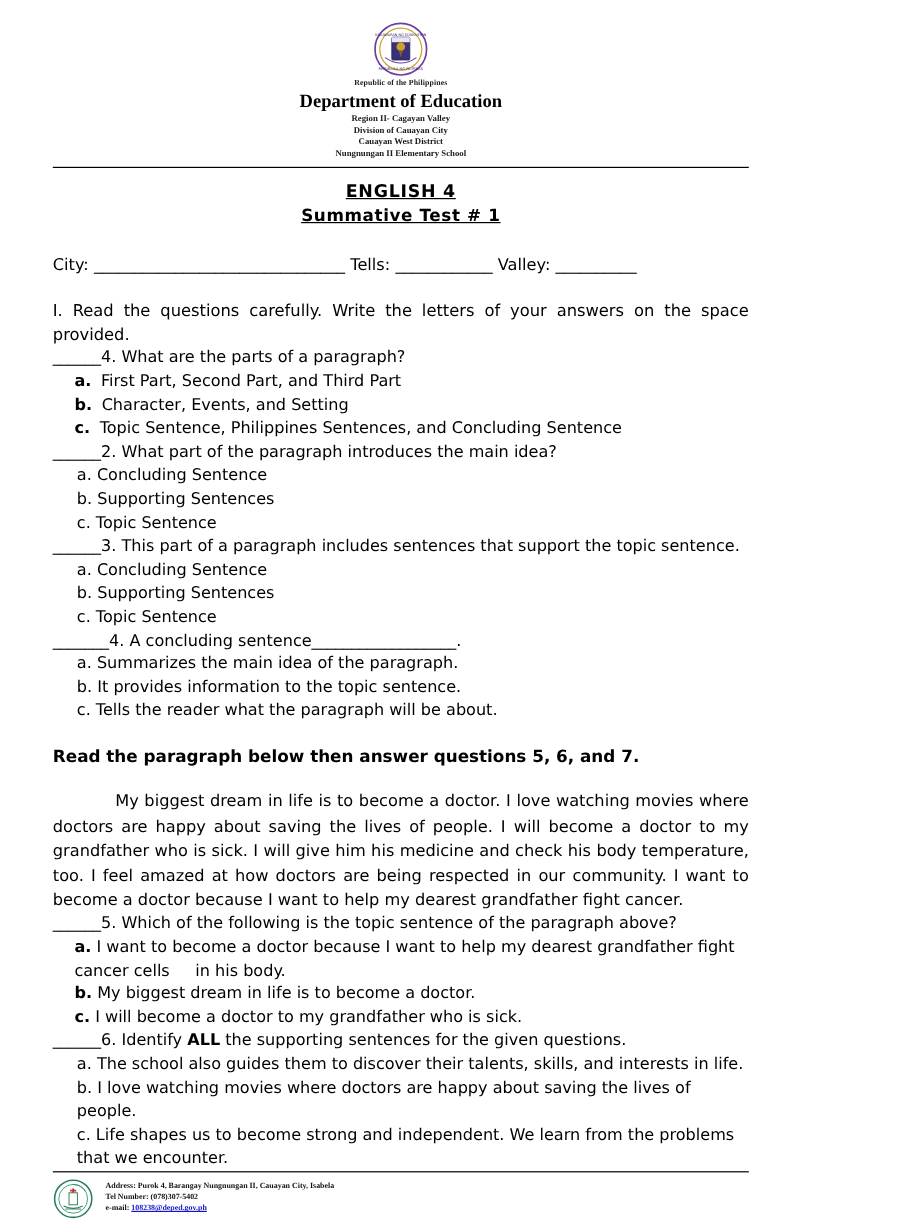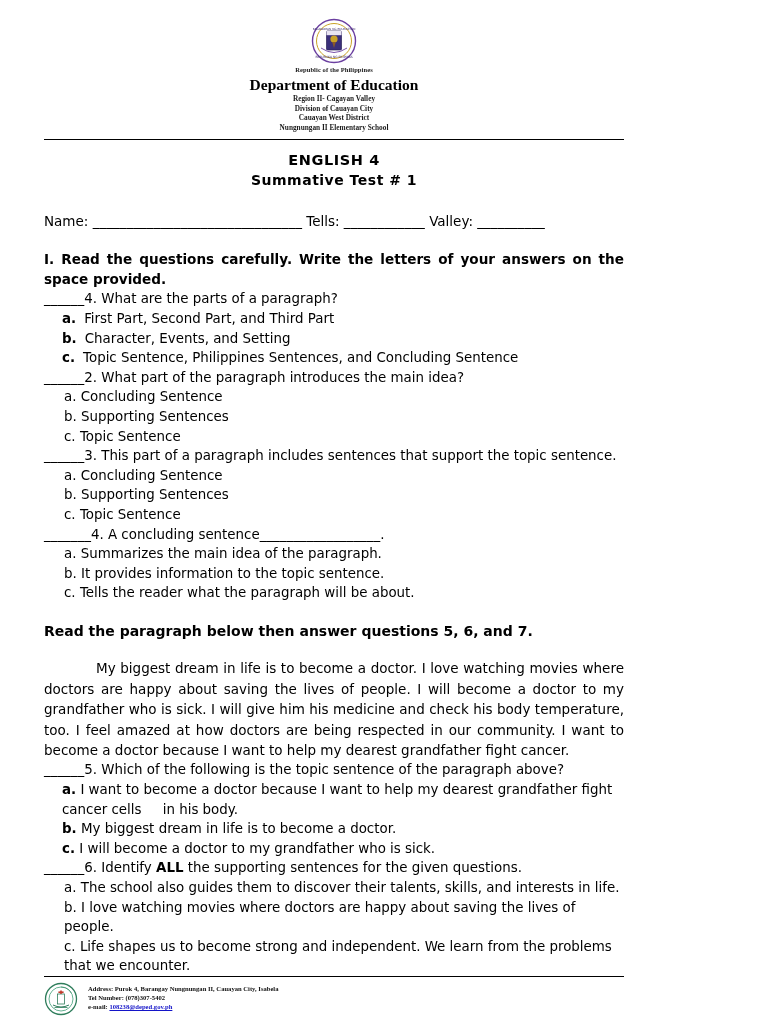--- a/index.html
+++ b/index.html
@@ -63,20 +63,21 @@
   .header-rule {
     border: none;
     border-top: 1.6px solid #000;
     margin: 7px 0 0 0;
   }
 
   
   .title-block {
     text-align: center;
     margin-top: 10px;
+    text-decoration: underline;
   }
   .title-main {
     font-size: 14.5px;
     font-weight: bold;
     letter-spacing: 0.6px;
     line-height: 20px;
   }
   .title-sub {
     font-size: 14px;
     font-weight: bold;
@@ -89,21 +90,21 @@
     margin-top: 22px;
     font-size: 13.5px;
     line-height: 18px;
     white-space: nowrap;
   }
 
   
   .instruction {
     margin-top: 20px;
     font-size: 13.6px;
-    font-weight: bold;
+    font-weight: normal;
     line-height: 19.5px;
     text-align: justify;
     text-justify: inter-word;
   }
 
   
   .q-line {
     font-size: 13.4px;
     line-height: 19.6px;
     white-space: pre-wrap;
@@ -208,21 +209,21 @@
     <div class="sub-line">Nungnungan II Elementary School</div>
   </div>
   <hr class="header-rule">
 
   <div class="title-block">
     <div class="title-main">ENGLISH 4</div>
     <div class="title-sub">Summative Test # 1</div>
   </div>
 
   <div class="name-row">
-    <span>Name: </span><span>_______________________________</span><span> Tells: </span><span>____________</span><span> Valley: __________</span>
+    <span>City: </span><span>_______________________________</span><span> Tells: </span><span>____________</span><span> Valley: __________</span>
   </div>
 
   <div class="instruction">I. Read the questions carefully. Write the letters of your answers on the space provided.</div>
 
   <div>
 
     <div class="q-line"><span>______</span><span>4. What are the parts of a paragraph?</span></div>
     <div class="opt-line wide-letter"><span class="opt-letter-bold">a.</span><span class="opt-gap"></span><span>First Part, Second Part, and Third Part</span></div>
     <div class="opt-line wide-letter"><span class="opt-letter-bold">b.</span><span class="opt-gap"></span><span>Character, Events, and Setting</span></div>
     <div class="opt-line wide-letter"><span class="opt-letter-bold">c.</span><span class="opt-gap"></span><span>Topic Sentence, Philippines Sentences, and Concluding Sentence</span></div>

